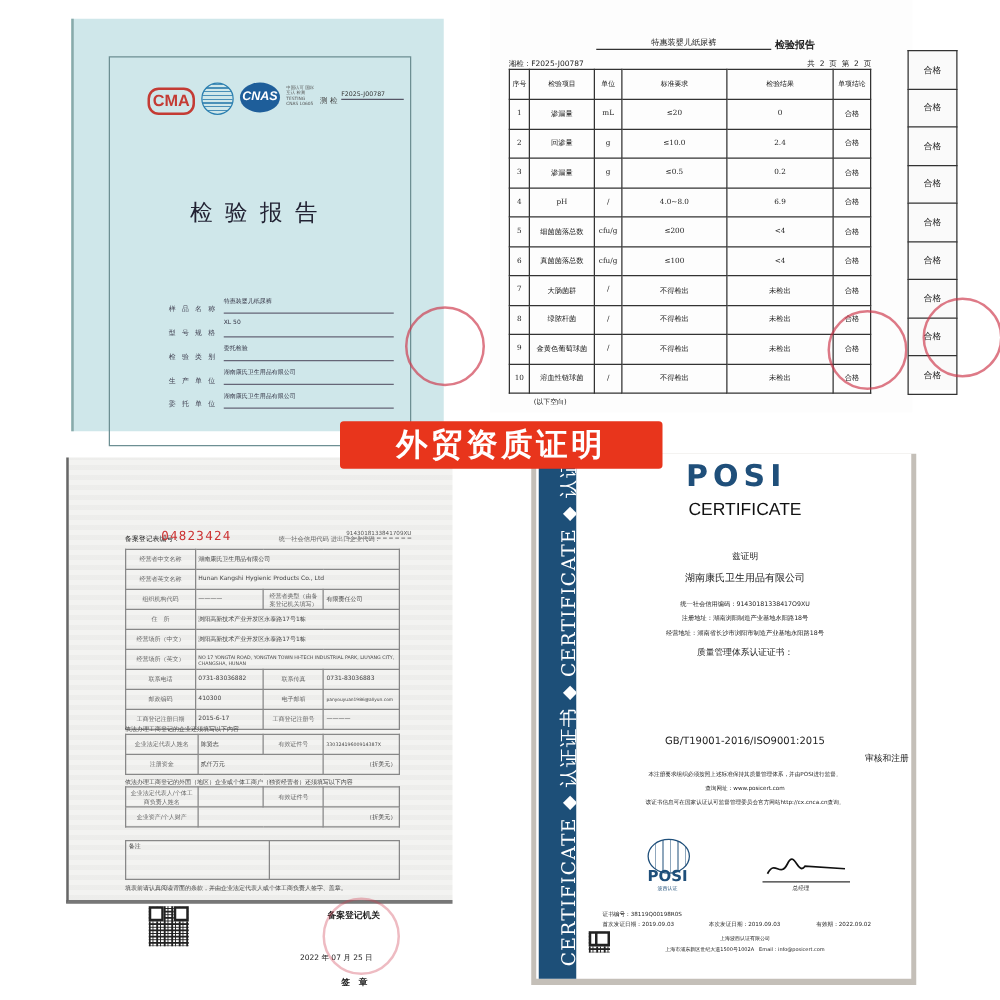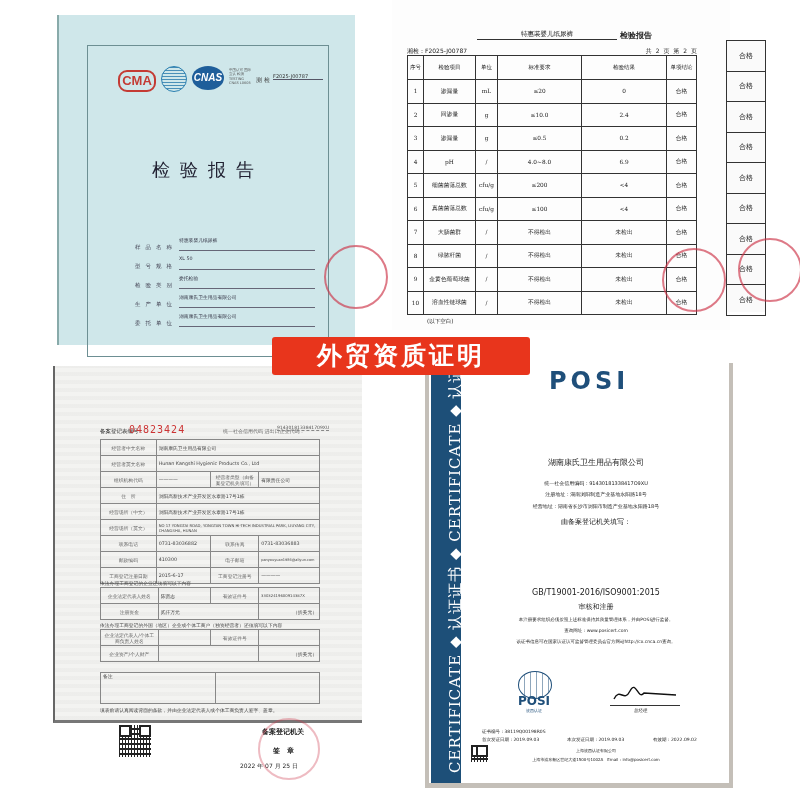--- a/index.html
+++ b/index.html
@@ -342,37 +342,39 @@
         <tr>
           <td style="height:30px;vertical-align:top;width:110px">备注</td>
           <td></td>
         </tr>
   </tbody>
     </table>
   <div class="reg-note" style="left:45px;top:341px;">填表前请认真阅读背面的条款，并由企业法定代表人或个体工商负责人签字、盖章。</div>
 </div>
 <div class="qr abs" style="left:119px;top:725px;width:32px;height:32px;"></div>
 <div class="abs" style="left:262px;top:727px;font-size:7px;font-weight:bold;">备案登记机关</div>
-<div class="abs" style="left:273px;top:746px;font-size:7px;font-weight:bold;">签　章</div>
+<div class="abs" style="left:273px;top:781px;font-size:7px;font-weight:bold;">签　章</div>
 <div class="abs" style="left:240px;top:762px;font-size:6px;">2022 年 07 月 25 日</div>
 <div class="stamp abs" style="left:258px;top:718px;width:58px;height:58px;border-color:rgba(205,60,80,.35);"></div>
 
 <div id="cert" class="abs">
   <div class="paper"></div>
   <div class="band">
     <div class="band-text">CERTIFICATE ◆ 认证证书 ◆ CERTIFICATE ◆ 认证证书</div>
   </div>
   <div class="posi-logo">POSI</div>
+  <div class="c-center c-en">CERTIFICATE</div>
+  <div class="c-center" style="top:77px;font-size:7px;">兹证明</div>
   <div class="c-center" style="top:94px;font-size:8px;font-family:'DejaVu Serif',serif;">湖南康氏卫生用品有限公司</div>
   <div class="c-center small" style="top:117px;">统一社会信用编码：91430181338417O9XU</div>
   <div class="c-center small" style="top:128px;">注册地址：湖南浏阳制造产业基地永阳路18号</div>
   <div class="c-center small" style="top:140px;">经营地址：湖南省长沙市浏阳市制造产业基地永阳路18号</div>
-  <div class="c-center" style="top:154px;font-size:7px;">由备案登记机关填写：</div>
+  <div class="c-center" style="top:154px;font-size:7px;">质量管理体系认证证书：</div>
   <div class="c-center" style="top:225px;font-size:8px;">GB/T19001-2016/ISO9001:2015</div>
-  <div class="c-center" style="top:239px;font-size:7px;">审核和注册</div>
+  <div class="c-center" style="top:239px;font-size:7px;text-align:right;">审核和注册</div>
   <div class="c-center" style="top:254px;font-size:4.5px;">本注册要求组织必须按照上述标准保持其质量管理体系，并由POSI进行监督。</div>
   <div class="c-center" style="top:265px;font-size:4.5px;">查询网址：www.posicert.com</div>
   <div class="c-center" style="top:276px;font-size:4.5px;">该证书信息可在国家认证认可监督管理委员会官方网站http://cx.cnca.cn查询。</div>
 
   <div class="abs" style="left:85px;top:308px;width:48px;height:44px;">
     <div style="position:absolute;left:8px;top:0;width:32px;height:26px;border:1.5px solid #1f4f7a;border-radius:50%;background:repeating-linear-gradient(90deg,transparent 0 5px,rgba(31,79,122,.5) 5px 6px);"></div>
     <div style="position:absolute;left:0;top:23px;width:48px;text-align:center;font-size:12px;font-weight:bold;color:#1f4f7a;">POSI</div>
     <div style="position:absolute;left:0;top:37px;width:48px;text-align:center;font-size:4px;color:#1f4f7a;">波西认证</div>
   </div>
   <div class="abs" style="left:185px;top:320px;width:70px;height:22px;border-bottom:1px solid #333;">

